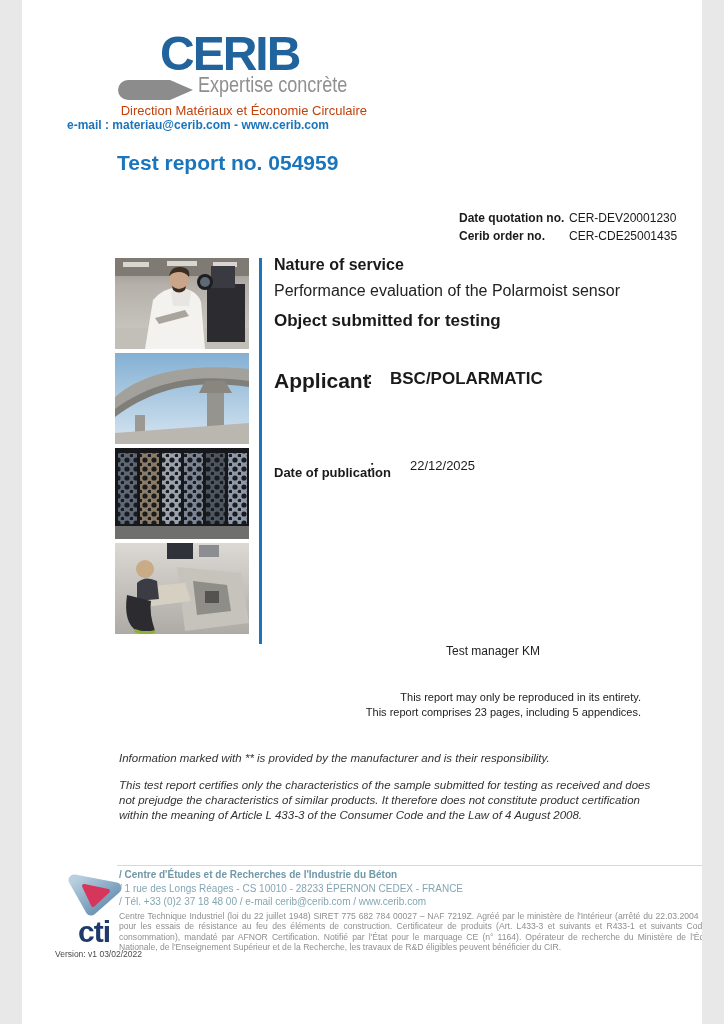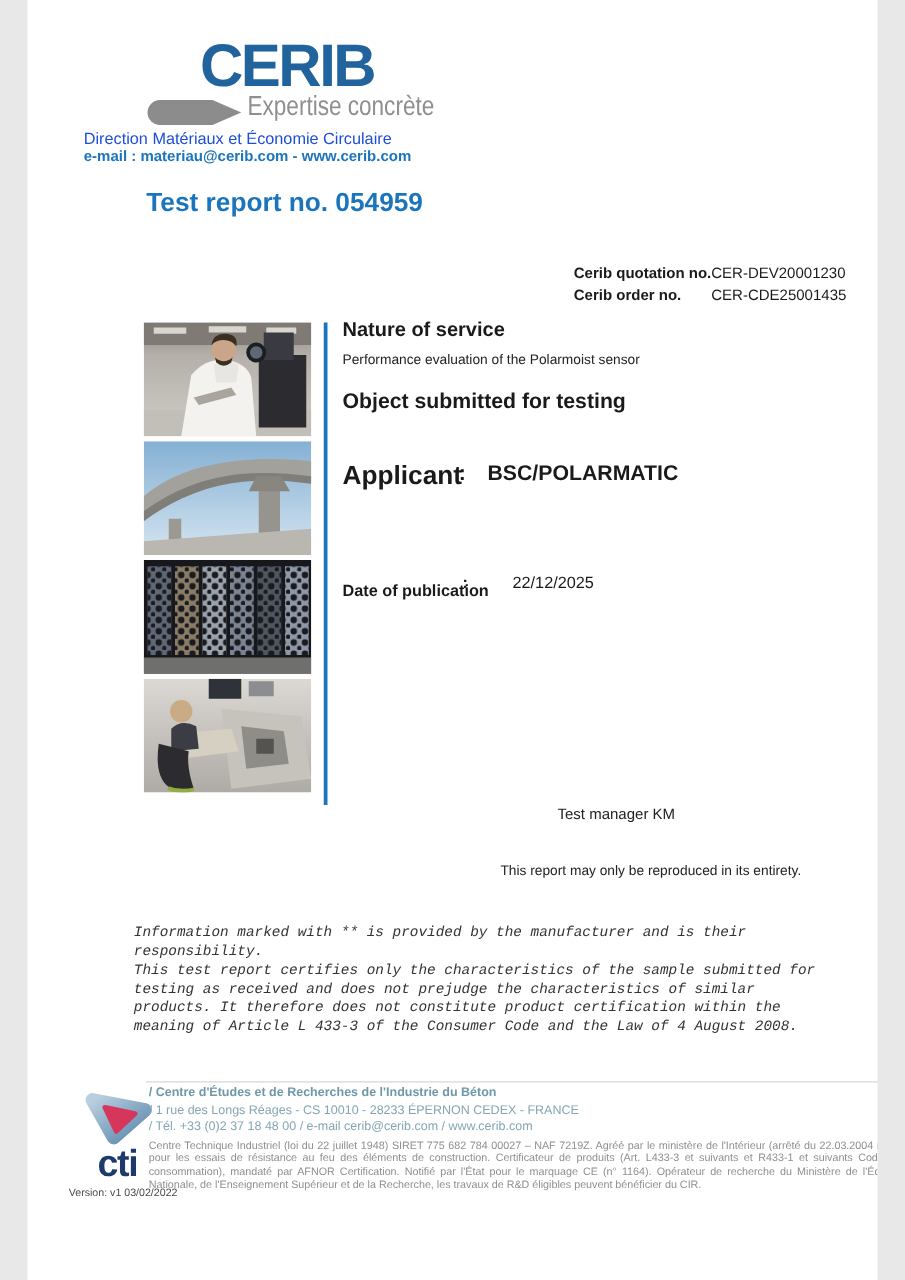--- a/index.html
+++ b/index.html
@@ -14,22 +14,22 @@
   .cerib-word {
     left:138px; top:30px; font-size:48px; font-weight:bold;
     color:#21639c; letter-spacing:-2px; line-height:1;
   }
   .tagline-arrow { left:94px; top:79px; }
   .tagline-text {
     left:176px; top:72px; font-size:22px; color:#8f8f8f;
     transform:scaleX(0.82); transform-origin:left center; white-space:nowrap;
   }
   .direction-line {
-    left:45px; top:103px; width:300px; text-align:left;
-    font-size:13px; color:#1d4ed8;
+    left:45px; top:103px; width:300px; text-align:right;
+    font-size:13px; color:#c2410c;
   }
   .email-line {
     left:45px; top:118px; width:300px; text-align:left;
     font-size:12px; font-weight:bold; color:#1b75bc;
   }
 
   
   .report-title { left:95px; top:151px; font-size:21px; font-weight:bold; color:#1b75bc; }
 
   
@@ -39,37 +39,37 @@
   .ref-l2 { left:437px; top:229px; } .ref-v2 { left:547px; top:229px; }
 
   
   .photo-strip { left:93px; top:258px; width:134px; }
   .photo { display:block; width:134px; height:91px; margin-bottom:4px; }
 
   .blue-rule { left:237px; top:258px; width:3px; height:386px; background:#1b75bc; }
 
   
   .nature-heading   { left:252px; top:256px; font-size:16px; font-weight:bold; }
-  .nature-text      { left:252px; top:282px; font-size:11px; color:#222; }
+  .nature-text      { left:252px; top:282px; font-size:16px; color:#222; }
   .object-heading   { left:252px; top:311px; font-size:17px; font-weight:bold; }
   .applicant-label  { left:252px; top:369px; font-size:21px; font-weight:bold; }
   .applicant-colon  { left:345px; top:369px; font-size:17px; font-weight:bold; }
   .applicant-value  { left:368px; top:369px; font-size:17px; font-weight:bold; }
   .date-label       { left:252px; top:465px; font-size:13px; font-weight:bold; }
   .date-colon       { left:348px; top:458px; font-size:13px; font-weight:bold; }
   .date-value       { left:388px; top:458px; font-size:13px; }
 
   .test-manager { left:424px; top:644px; font-size:12px; color:#222; }
   .repro-notes  { right:61px; top:690px; text-align:right; font-size:11px; color:#222; line-height:15px; }
 
   .disclaimer {
     left:85px; top:739px; width:560px; font-size:11.5px; font-style:italic;
     color:#333; line-height:15px;
   }
-  .disclaimer p { margin:0;font-family:Liberation Mono, monospace; }
+  .disclaimer p { margin:12px; }
 
   
   .footer-rule { left:95px; top:865px; width:615px; height:1px; background:#d8d8d8; }
   .cti-mark { left:42px; top:871px; }
   .cti-text {
     left:42px; top:915px; width:60px; text-align:center;
     font-size:30px; font-weight:bold; color:#1d3a6b; letter-spacing:-1px;
   }
   .addr { left:97px; top:868px; font-size:10px; line-height:13.5px; color:#84a6b3; white-space:nowrap; }
   .addr .l1 { font-weight:bold; color:#6f98a8; }
@@ -91,21 +91,21 @@
       <path d="M12,1 H54 L77,11 L54,21 H12 A10,10 0 0 1 12,1 Z" fill="#8c8c8c"></path>
     </svg>
   </div>
   <div class="abs tagline-text">Expertise concrète</div>
 
   <div class="abs direction-line">Direction Matériaux et Économie Circulaire</div>
   <div class="abs email-line">e-mail : materiau@cerib.com - www.cerib.com</div>
 
   <div class="abs report-title">Test report no. 054959</div>
 
-  <div class="abs ref-label ref-l1">Cerib quotation no.</div>
+  <div class="abs ref-label ref-l1">Date quotation no.</div>
   <div class="abs ref-value ref-v1">CER-DEV20001230</div>
   <div class="abs ref-label ref-l2">Cerib order no.</div>
   <div class="abs ref-value ref-v2">CER-CDE25001435</div>
 
   <div class="abs photo-strip">
 
     <svg class="photo" viewBox="0 0 134 91">
       <defs>
         <linearGradient id="p1bg" x1="0" y1="0" x2="0" y2="1">
           <stop offset="0" stop-color="#8f8b85"></stop>
@@ -206,20 +206,21 @@
   <div class="abs applicant-value">BSC/POLARMATIC</div>
 
   <div class="abs date-label">Date of publication</div>
   <div class="abs date-colon">:</div>
   <div class="abs date-value">22/12/2025</div>
 
   <div class="abs test-manager">Test manager KM</div>
 
   <div class="abs repro-notes">
     <div>This report may only be reproduced in its entirety.</div>
+    <div>This report comprises 23 pages, including 5 appendices.</div>
   </div>
 
   <div class="abs disclaimer">
     <p>Information marked with ** is provided by the manufacturer and is their responsibility.</p>
     <p>This test report certifies only the characteristics of the sample submitted for testing as received and does not prejudge the characteristics of similar products. It therefore does not constitute product certification within the meaning of Article L 433-3 of the Consumer Code and the Law of 4 August 2008.</p>
   </div>
 
   <div class="abs footer-rule"></div>
 
   <div class="abs cti-mark">

